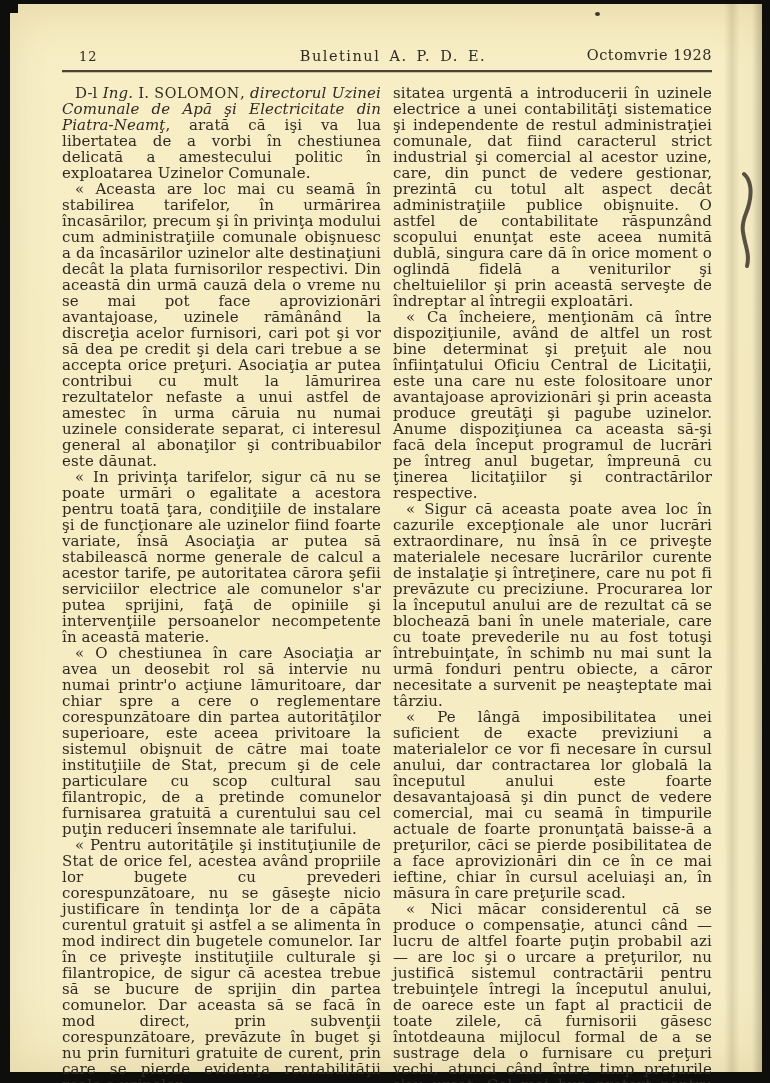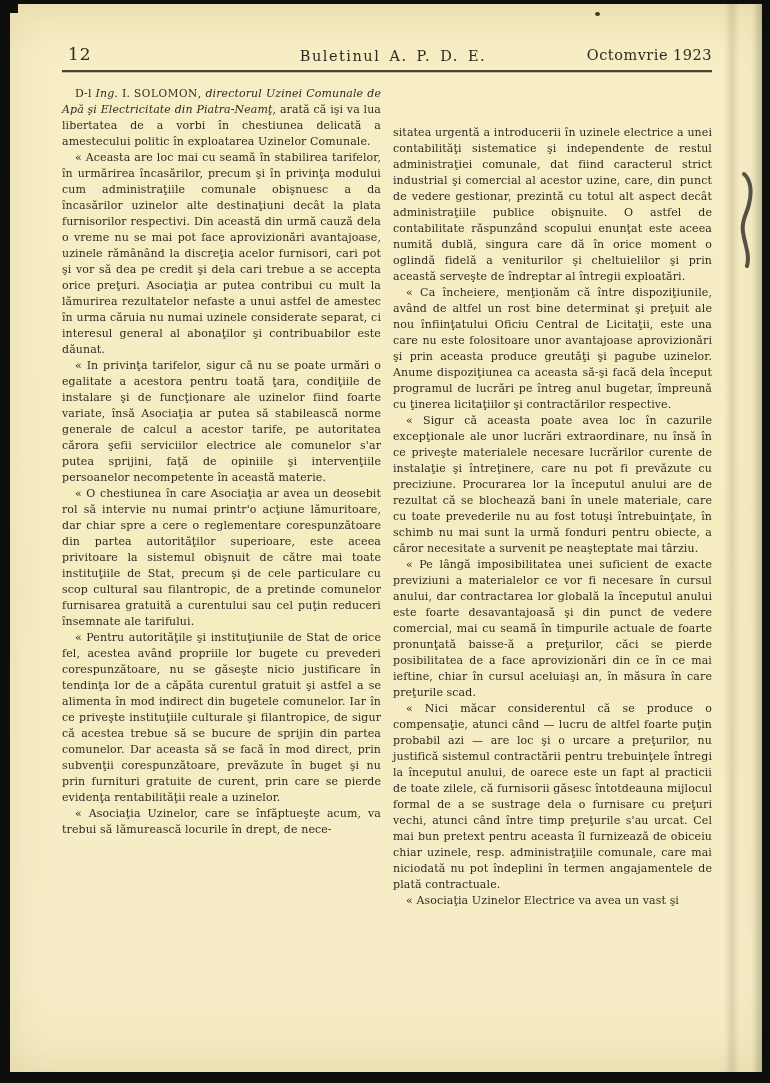--- a/index.html
+++ b/index.html
@@ -35,60 +35,60 @@
   }
   .binding{position:absolute;right:7px;top:166px;pointer-events:none;}
   .ink-dot{
     position:absolute;left:585px;top:8px;width:5px;height:4px;
     background:#3a362c;border-radius:50%;
   }
   .header{
     position:relative;height:22px;
     font-size:14.5px;
   }
-  .pnum{position:absolute;left:6px;bottom:2px;font-size:17px;letter-spacing:1px;}
+  .pnum{position:absolute;left:17px;bottom:2px;font-size:13px;letter-spacing:1px;}
   .jtitle{position:absolute;left:12px;right:0;text-align:center;bottom:2px;letter-spacing:1.5px;word-spacing:3px;}
   .jdate{position:absolute;right:0;bottom:3px;letter-spacing:0.5px;}
   .rule{
     margin-top:4px;
     border-top:2px solid rgba(48,44,34,0.88);
     box-shadow:0 1px 0 rgba(48,44,34,0.25);
   }
   .columns{
     display:flex;gap:12px;
     margin-top:13px;
   }
   .col{flex:1;min-width:0;}
   .col p{
     margin:0;
-    font-size:11px;
+    font-size:15px;
     line-height:16px;
     text-align:justify;
     text-indent:13px;
     letter-spacing:0.1px;
   }
-  .col p.no-indent{text-indent:0;margin-top:40px;}
+  .col p.no-indent{text-indent:0;}
   .it{font-style:italic;}
   .caps{font-size:0.95em;letter-spacing:0.6px;}
 </style>
 </head>
 <body>
 
 <div class="page">
   <div class="crease"></div>
   <div class="edge-shade"></div>
   <svg class="binding" width="18" height="100" viewBox="0 0 18 100">
     <path d="M7,4 C14,10 15,22 12,34 C10,44 4,50 6,62 C8,76 13,84 10,96" fill="none" stroke="#3a362c" stroke-width="4" stroke-linecap="round" opacity="0.85"></path>
   </svg>
   <div class="ink-dot"></div>
 
   <header class="header">
     <span class="pnum">12</span>
     <span class="jtitle">Buletinul A. P. D. E.</span>
-    <span class="jdate">Octomvrie 1923</span>
+    <span class="jdate">Octomvrie 1928</span>
   </header>
   <div class="rule"></div>
 
   <main class="columns">
     <div class="col">
       <p><span>D-l </span><span class="it">Ing.</span><span> I. </span><span class="caps">SOLOMON</span><span>, </span><span class="it">directorul Uzinei Comunale de Apă şi Electricitate din Piatra-Neamţ</span><span>, arată că işi va lua libertatea de a vorbi în chestiunea delicată a amestecului politic în exploatarea Uzinelor Comunale.</span></p>
       <p>« Aceasta are loc mai cu seamă în stabilirea tarifelor, în urmărirea încasărilor, precum şi în privinţa modului cum administraţiile comunale obişnuesc a da încasărilor uzinelor alte destinaţiuni decât la plata furnisorilor respectivi. Din această din urmă cauză dela o vreme nu se mai pot face aprovizionări avantajoase, uzinele rămânând la discreţia acelor furnisori, cari pot şi vor să dea pe credit şi dela cari trebue a se accepta orice preţuri. Asociaţia ar putea contribui cu mult la lămurirea rezultatelor nefaste a unui astfel de amestec în urma căruia nu numai uzinele considerate separat, ci interesul general al abonaţilor şi contribuabilor este dăunat.</p>
       <p>« In privinţa tarifelor, sigur că nu se poate urmări o egalitate a acestora pentru toată ţara, condiţiile de instalare şi de funcţionare ale uzinelor fiind foarte variate, însă Asociaţia ar putea să stabilească norme generale de calcul a acestor tarife, pe autoritatea cărora şefii serviciilor electrice ale comunelor s'ar putea sprijini, faţă de opiniile şi intervenţiile persoanelor necompetente în această materie.</p>
       <p>« O chestiunea în care Asociaţia ar avea un deosebit rol să intervie nu numai printr'o acţiune lămuritoare, dar chiar spre a cere o reglementare corespunzătoare din partea autorităţilor superioare, este aceea privitoare la sistemul obişnuit de către mai toate instituţiile de Stat, precum şi de cele particulare cu scop cultural sau filantropic, de a pretinde comunelor furnisarea gratuită a curentului sau cel puţin reduceri însemnate ale tarifului.</p>
       <p>« Pentru autorităţile şi instituţiunile de Stat de orice fel, acestea având propriile lor bugete cu prevederi corespunzătoare, nu se găseşte nicio justificare în tendinţa lor de a căpăta curentul gratuit şi astfel a se alimenta în mod indirect din bugetele comunelor. Iar în ce priveşte instituţiile culturale şi filantropice, de sigur că acestea trebue să se bucure de sprijin din partea comunelor. Dar aceasta să se facă în mod direct, prin subvenţii corespunzătoare, prevăzute în buget şi nu prin furnituri gratuite de curent, prin care se pierde evidenţa rentabilităţii reale a uzinelor.</p>

